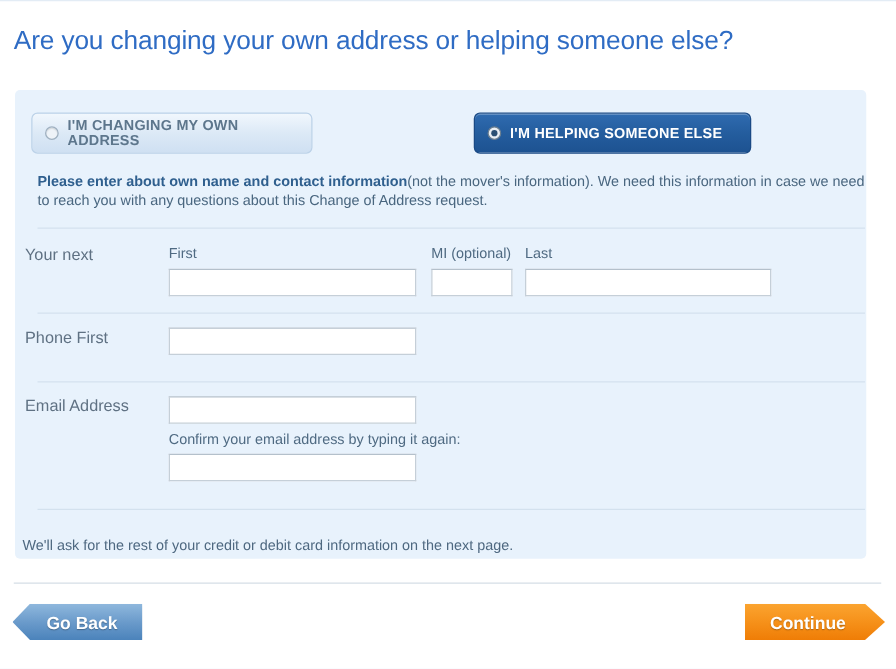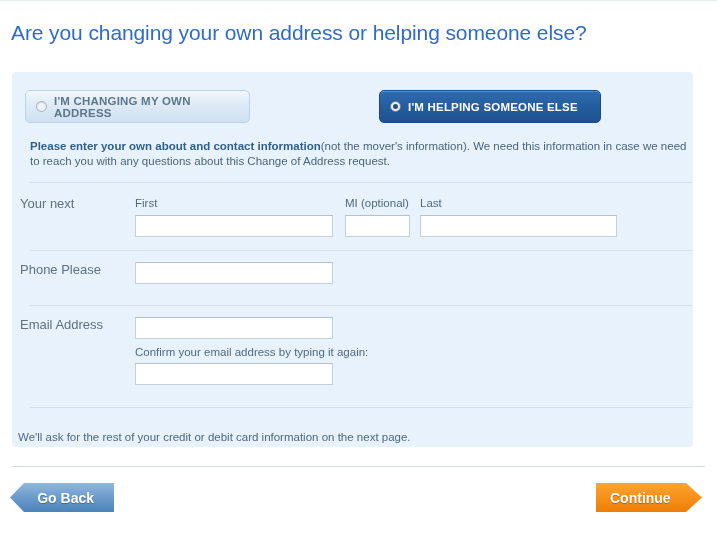--- a/index.html
+++ b/index.html
@@ -187,21 +187,21 @@
     justify-content: flex-end;
     padding-right: 20px;
     background: linear-gradient(to bottom, #8fb8dd 0%, #6b9bcb 50%, #4b83bb 100%);
     clip-path: polygon(14px 0, 100% 0, 100% 100%, 14px 100%, 0 50%);
   }
   .btn-continue {
     left: 596px;
     top: 483px;
     width: 92px;
     justify-content: flex-start;
-    padding-left: 14px;
+    padding-left: 20px;
     background: linear-gradient(to bottom, #fba430 0%, #f6911a 50%, #ef7d06 100%);
     clip-path: polygon(0 0, calc(100% - 16px) 0, 100% 50%, calc(100% - 16px) 100%, 0 100%);
   }
 </style>
 </head>
 <body>
 
 <div class="top-rule"></div>
 
 <h1 class="page-title">Are you changing your own address or helping someone else?</h1>
@@ -216,39 +216,39 @@
     </div>
 
     <div class="choice choice-other">
       <span class="radio radio-on"></span>
       <span>I'M HELPING SOMEONE ELSE</span>
     </div>
 
   </div>
 
   <div class="intro">
-    <b>Please enter your own about and contact information</b><span>(not the mover's information). We need this information in case we need to reach you with any questions about this Change of Address request.</span>
+    <b>Please enter about own name and contact information</b><span>(not the mover's information). We need this information in case we need to reach you with any questions about this Change of Address request.</span>
   </div>
 
   <div class="divider" style="top:110px"></div>
 
   <span class="row-label" style="left:8px; top:123px; width:110px">Your next</span>
 
   <span class="field-label" style="left:123px; top:125px">First</span>
   <input class="tbox" style="left: 123px; top: 143px; width: 198px;" type="text" value="">
 
   <span class="field-label" style="left:333px; top:125px">MI (optional)</span>
   <input class="tbox" style="left: 333px; top: 143px; width: 65px;" type="text" value="">
 
   <span class="field-label" style="left:408px; top:125px">Last</span>
   <input class="tbox" style="left: 408px; top: 143px; width: 197px;" type="text" value="">
 
   <div class="divider" style="top:178px"></div>
 
-  <span class="row-label" style="left:8px; top:189px; width:92px">Phone Please</span>
+  <span class="row-label" style="left:8px; top:189px; width:92px">Phone First</span>
   <input class="tbox" style="left: 123px; top: 190px; width: 198px;" type="text" value="">
 
   <div class="divider" style="top:233px"></div>
 
   <span class="row-label" style="left:8px; top:244px; width:92px">Email Address</span>
   <input class="tbox" style="left: 123px; top: 245px; width: 198px;" type="text" value="">
 
   <span class="field-label" style="left:123px; top:274px">Confirm your email address by typing it again:</span>
   <input class="tbox" style="left: 123px; top: 291px; width: 198px;" type="text" value="">
 

